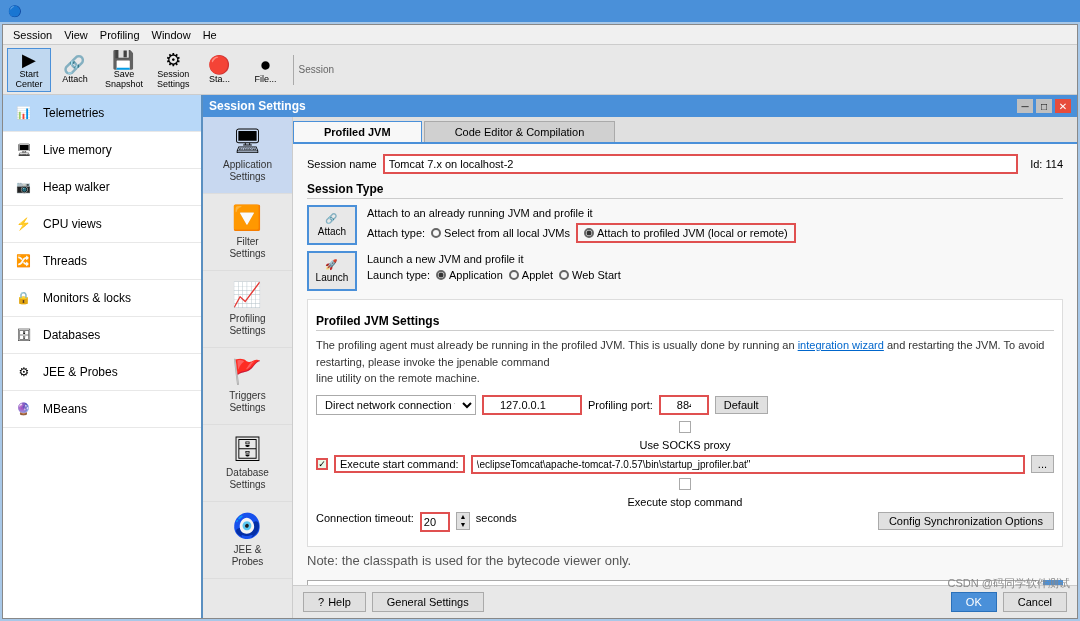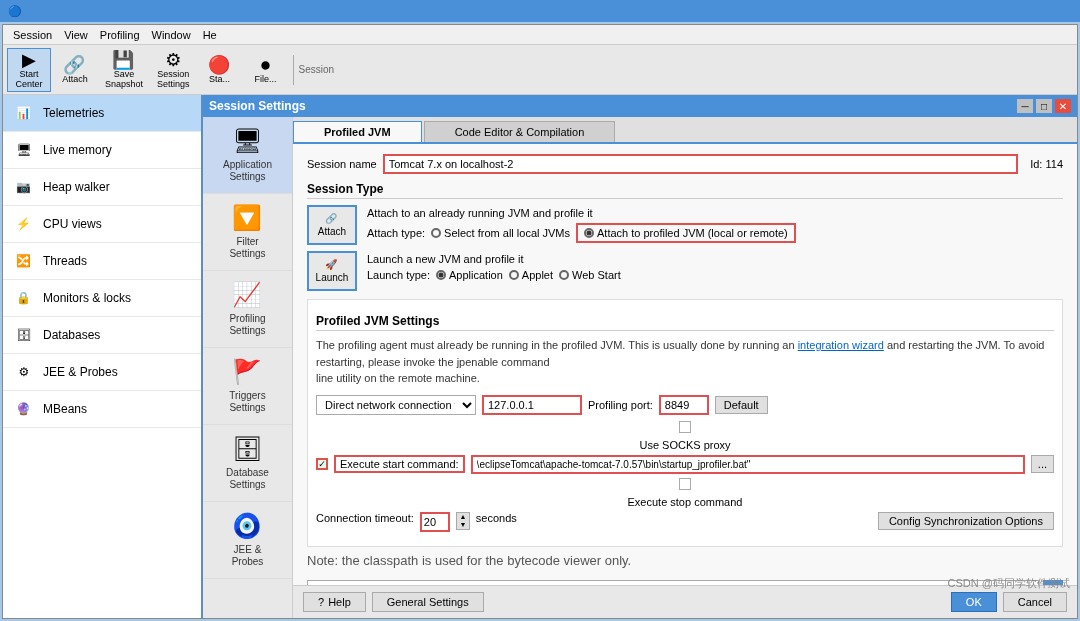--- a/index.html
+++ b/index.html
@@ -45,21 +45,21 @@
     .radio-bordered { border: 2px solid #e05050; padding: 2px 6px; display: flex; align-items: center; gap: 3px; }
 
     
     .profiled-settings { background: #fff; border: 1px solid #ddd; padding: 8px; margin-bottom: 6px; }
     .settings-desc { font-size: 11px; line-height: 1.5; margin-bottom: 8px; color: #333; }
     .settings-desc a { color: #0066cc; text-decoration: underline; }
 
     .network-row { display: flex; align-items: center; gap: 6px; margin-bottom: 6px; }
     .select-box { border: 1px solid #aaa; padding: 2px 4px; font-size: 11px; background: white; }
     .select-box.wide { width: 160px; }
-    .input-field { border: 2px solid #e05050; padding: 2px 4px; font-size: 11px; background: white; }
+    .input-field { border: 2px solid #e05050; padding: 2px 16px; font-size: 11px; background: white; }
     .input-field.ip { width: 100px; }
     .input-field.port { width: 50px; }
     .default-btn { padding: 2px 8px; font-size: 11px; background: #e0e0e0; border: 1px solid #aaa; cursor: pointer; }
 
     
     .checkbox-row { display: flex; align-items: center; gap: 6px; margin-bottom: 4px; font-size: 11px; flex-direction: column; }
     .cb-box { width: 12px; height: 12px; border: 1px solid #666; background: white; display: inline-flex; align-items: center; justify-content: center; font-size: 9px; border: 2px solid #e05050; }
     .cb-box.checked { background: #e8f8e8; }
 
     

